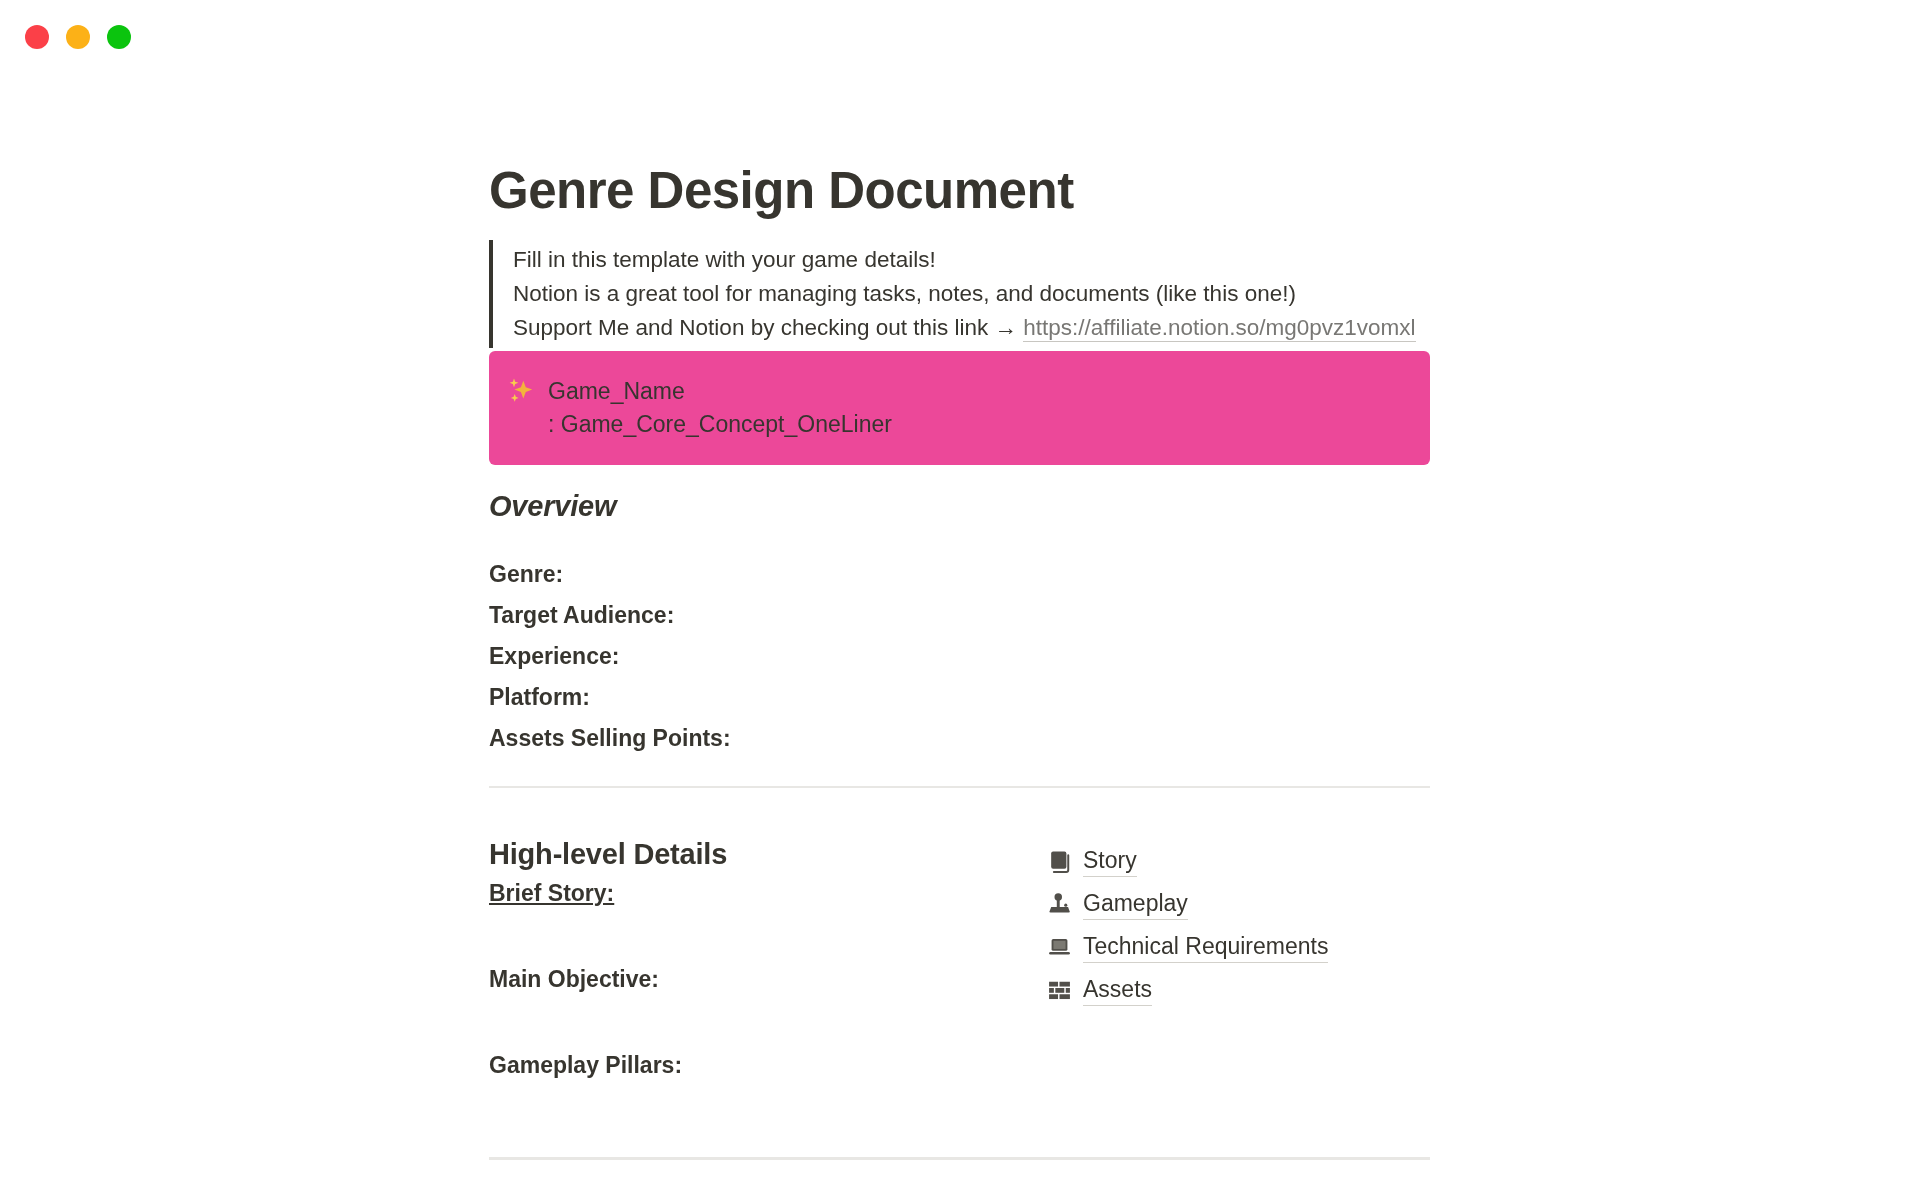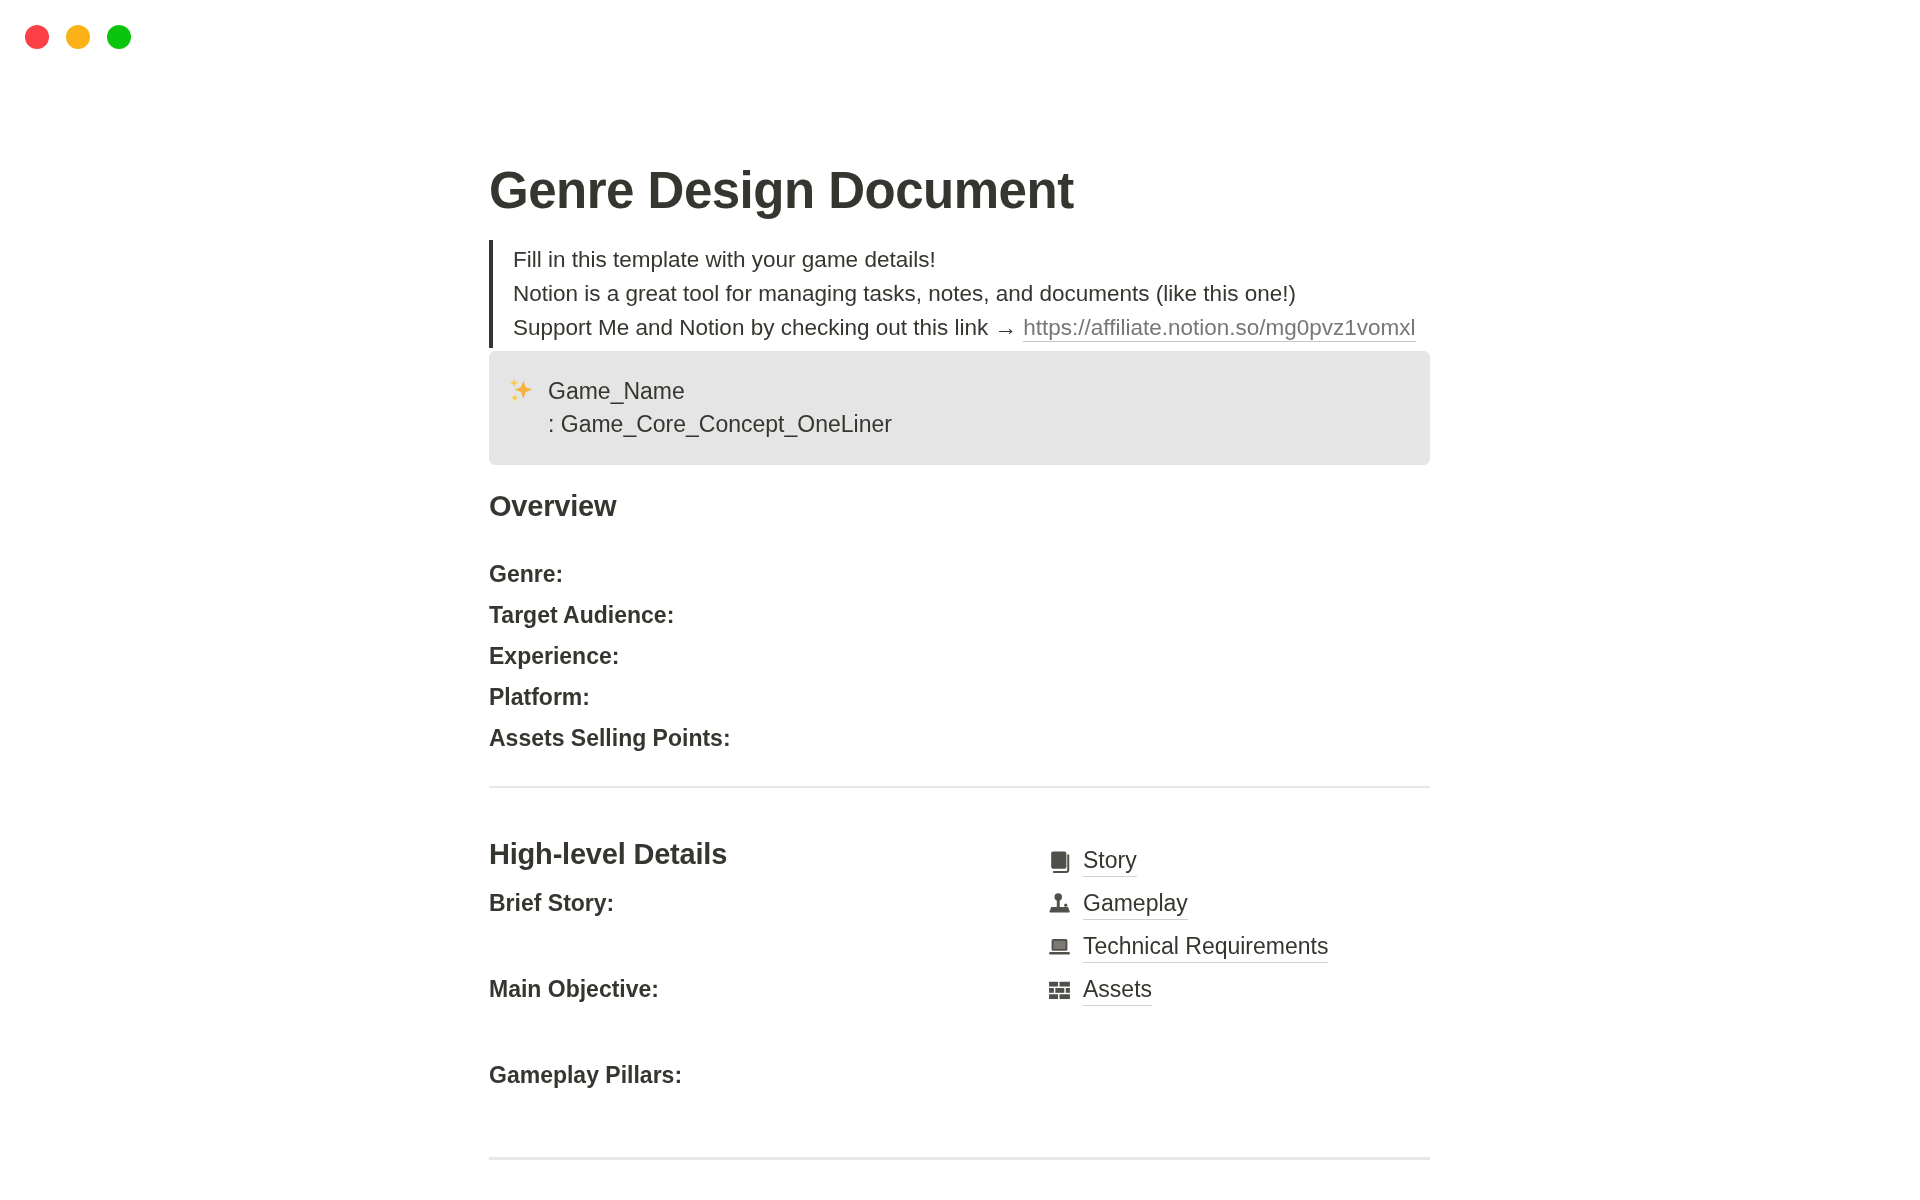--- a/index.html
+++ b/index.html
@@ -28,42 +28,42 @@
     padding: 3px 0 3px 20px;
   }
   .quote-line { font-size: 22.5px; line-height: 34px; white-space: nowrap; }
   .affiliate-link {
     color: #787774; text-decoration: none; cursor: pointer;
     border-bottom: 1.5px solid #C8C6C1; padding-bottom: 1px;
   }
 
   .callout-block {
     position: absolute; left: 489px; top: 351px; width: 941px; min-height: 104px;
-    background: #e5e5e5; border-radius: 6px;
+    background: #ec4899; border-radius: 6px;
     padding: 24px 24px 24px 18px;
     display: flex; align-items: flex-start; gap: 13px;
   }
   .callout-icon { width: 28px; height: 28px; flex: 0 0 auto; margin-top: 2px; }
   .callout-text { font-size: 23px; line-height: 33px; }
 
   .h2 { font-size: 29px; font-weight: 700; line-height: 38px; letter-spacing: -0.2px; }
-  .h2-overview { position: absolute; left: 489px; top: 487px; }
+  .h2-overview { position: absolute; left: 489px; top: 487px; font-style: italic; }
 
   .overview-fields { position: absolute; left: 489px; top: 556px; width: 941px; }
   .field-label { font-size: 23px; font-weight: 700; line-height: 36px; margin-bottom: 5px; }
 
   .divider { position: absolute; left: 489px; width: 941px; background: #E8E7E4; }
   .divider-1 { top: 786px; height: 2px; }
   .divider-2 { top: 1157px; height: 3px; }
 
   .col-left  { position: absolute; left: 489px;  top: 835px; width: 520px; }
   .col-right { position: absolute; left: 1047px; top: 835px; width: 383px; }
 
   .col-left .field-label { margin: 0; }
-  .col-left .field-label:first-of-type { margin-top: 12px; }
+  .col-left .field-label:first-of-type { margin-top: 2px; text-decoration: underline; }
   .col-left .field-label + .field-label { margin-top: 50px; }
 
   .doc-links { margin-top: 8px; }
   .page-link {
     display: flex; align-items: center; gap: 11px;
     height: 36px; margin-bottom: 7px;
     cursor: pointer; text-decoration: none; color: #37352F;
   }
   .page-link .link-icon { width: 25px; height: 25px; flex: 0 0 auto; }
   .page-link .link-label {

